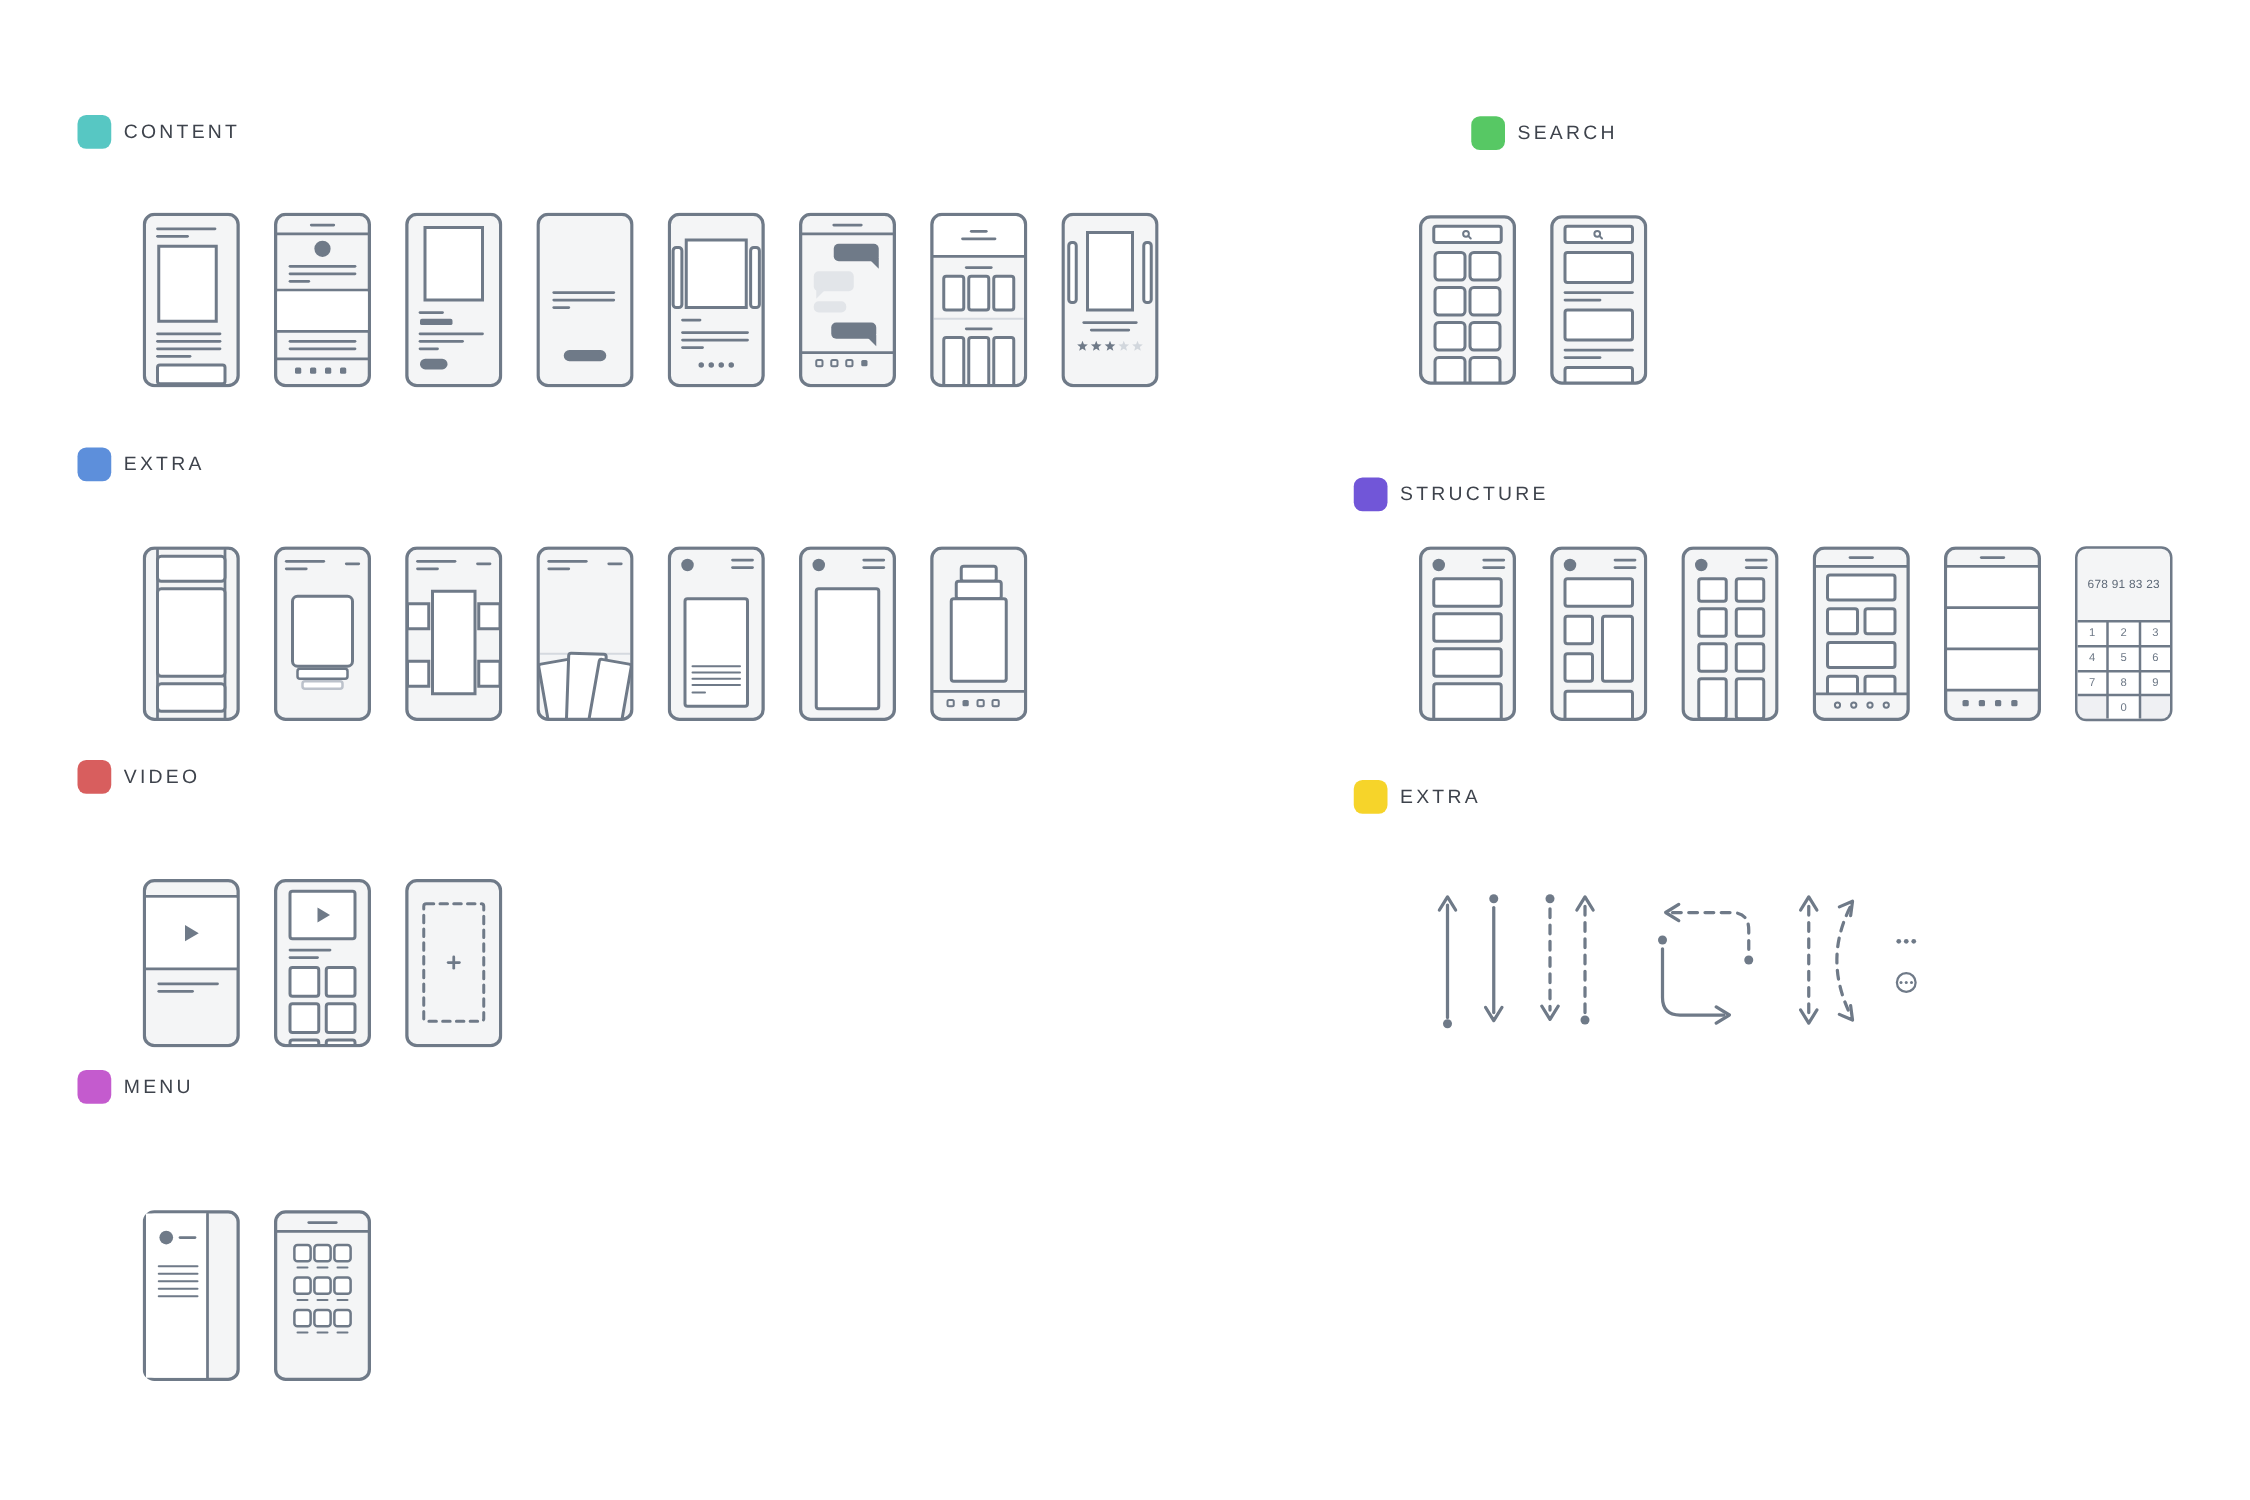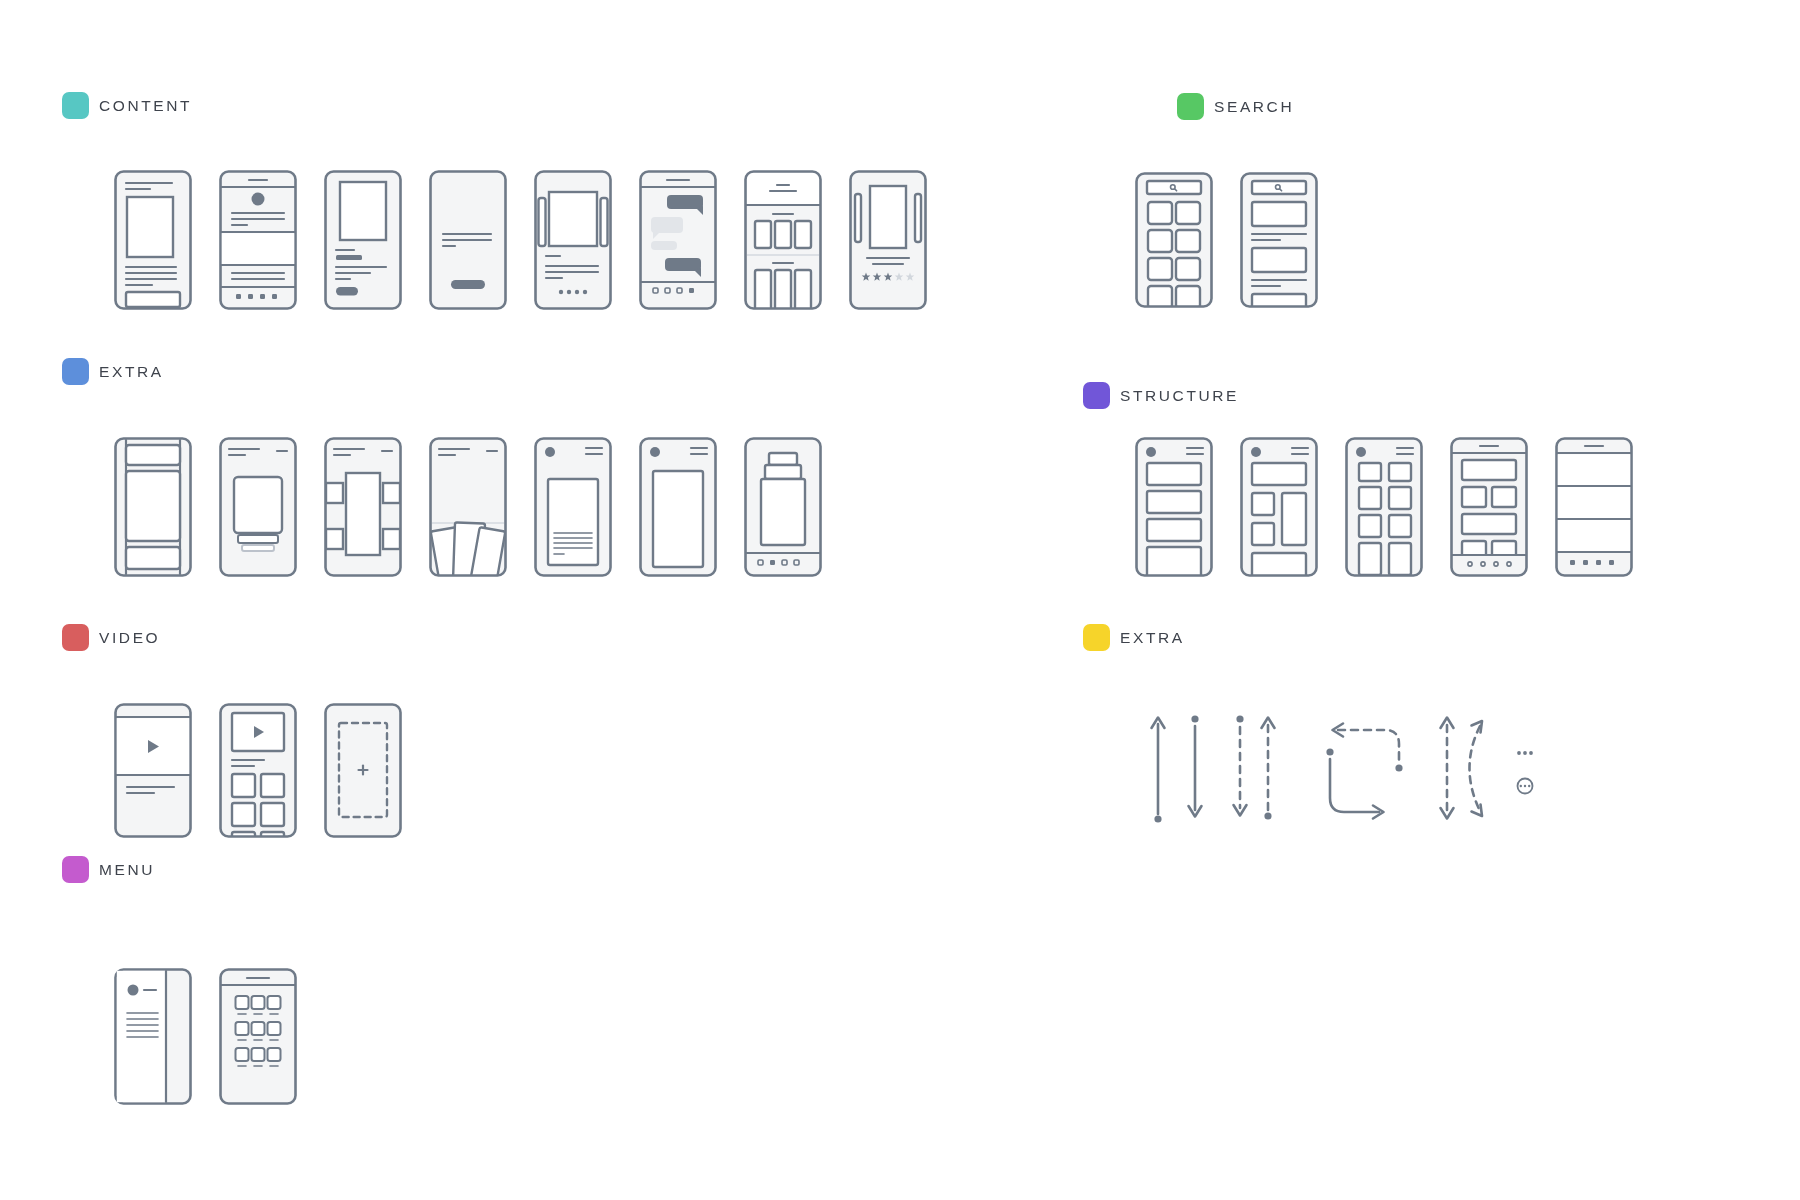--- a/index.html
+++ b/index.html
@@ -314,21 +314,21 @@
         <g>
           <rect class="k-s1" x="14" y="123" width="5" height="5" rx="1.2"></rect>
           <rect class="k-f" x="26" y="123" width="5" height="5" rx="1.2"></rect>
           <rect class="k-s1" x="38" y="123" width="5" height="5" rx="1.2"></rect>
           <rect class="k-s1" x="50" y="123" width="5" height="5" rx="1.2"></rect>
         </g>
       </svg>
     </figure>
   </div>
 
-  <div class="cat-header" style="left:62px;top:624px;">
+  <div class="cat-header" style="left:62px;top:608px;">
     <span class="swatch" style="background-color: rgb(216, 94, 94);"></span>
     <span class="cat-label">VIDEO</span>
   </div>
   <div class="thumb-row" style="left:114px;top:703px;">
 
     <figure class="thumb">
       <svg width="78" height="135" viewBox="0 0 78 135">
         <rect class="k-bg" x="1.5" y="1.5" width="75" height="132" rx="8"></rect>
         <line class="k-s" x1="2" y1="14" x2="76" y2="14"></line>
         <rect class="k-w" x="2.8" y="15.3" width="72.4" height="56"></rect>
@@ -608,20 +608,37 @@
         <line class="k-s" x1="2" y1="115" x2="76" y2="115"></line>
         <g>
           <rect class="k-f" x="15" y="123" width="5" height="5" rx="1.2"></rect>
           <rect class="k-f" x="28" y="123" width="5" height="5" rx="1.2"></rect>
           <rect class="k-f" x="41" y="123" width="5" height="5" rx="1.2"></rect>
           <rect class="k-f" x="54" y="123" width="5" height="5" rx="1.2"></rect>
         </g>
       </svg>
     </figure>
 
+    <figure class="thumb calc">
+      <div class="calc-display">678 91 83 23</div>
+      <div class="calc-grid">
+        <div class="calc-key">1</div>
+        <div class="calc-key">2</div>
+        <div class="calc-key">3</div>
+        <div class="calc-key">4</div>
+        <div class="calc-key">5</div>
+        <div class="calc-key">6</div>
+        <div class="calc-key">7</div>
+        <div class="calc-key">8</div>
+        <div class="calc-key">9</div>
+        <div class="calc-key calc-key--blank"></div>
+        <div class="calc-key">0</div>
+        <div class="calc-key calc-key--blank"></div>
+      </div>
+    </figure>
   </div>
 
   <div class="cat-header" style="left:1083px;top:624px;">
     <span class="swatch" style="background-color: rgb(246, 212, 42);"></span>
     <span class="cat-label">EXTRA</span>
   </div>
   <div class="thumb-row" style="left:1140px;top:708px;">
     <svg width="410" height="125" viewBox="0 0 410 125">
       <g>
         <line class="x-s" x1="18" y1="16" x2="18" y2="106"></line>

